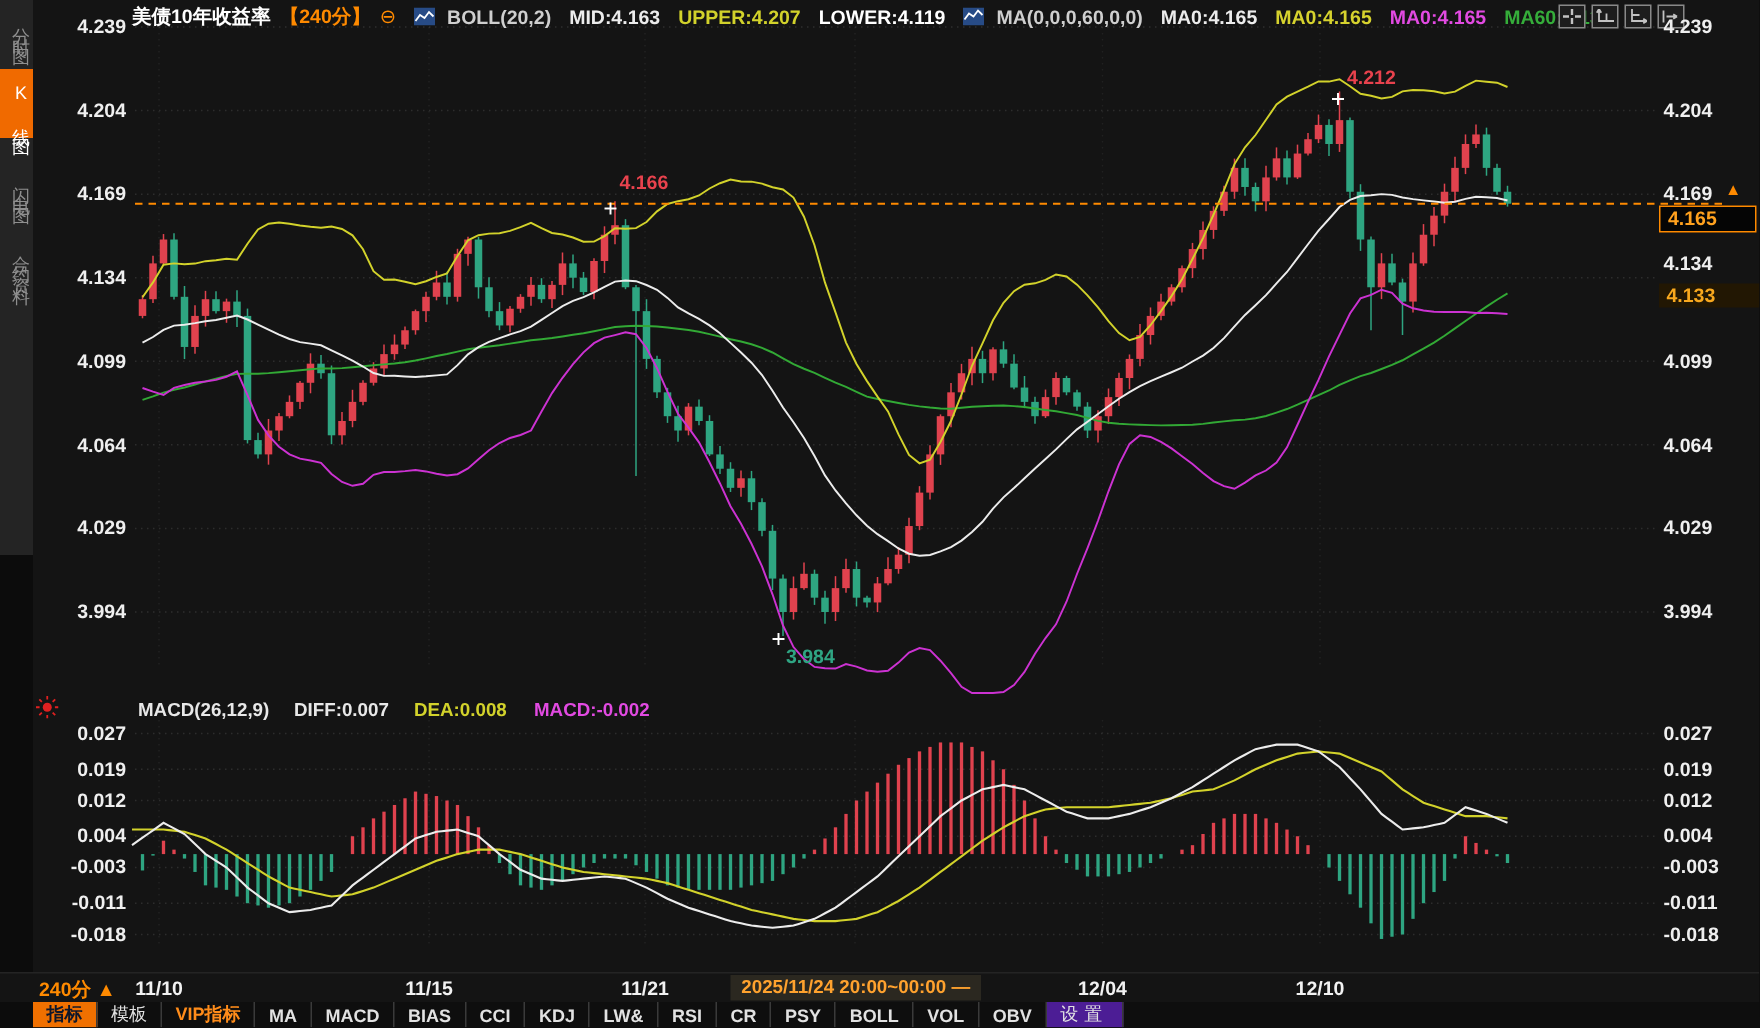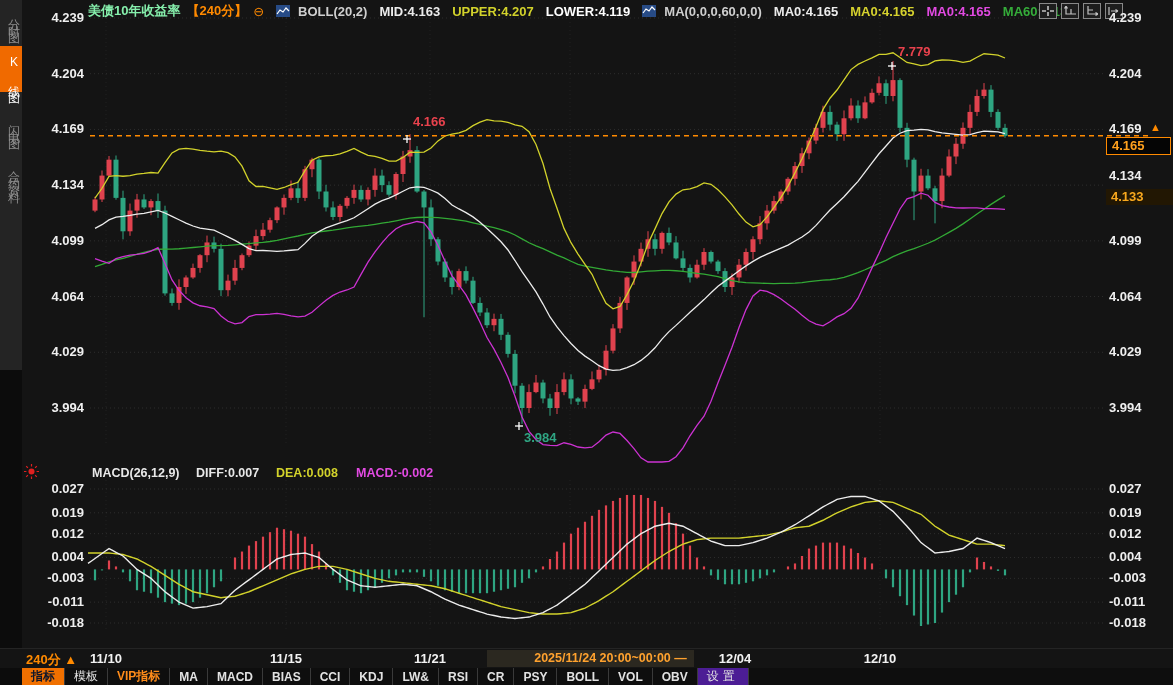--- a/index.html
+++ b/index.html
@@ -9,21 +9,21 @@
   
   #sidebar{left:0;top:0;width:22px;height:685px;background:#0c0c0c;}
   #sidebar .strip{position:absolute;left:0;top:0;width:22px;height:370px;background:#242424;}
   .side-tab{position:relative;width:22px;writing-mode:vertical-rl;text-orientation:upright;
             color:#8f8f8f;font-size:12px;letter-spacing:7px;padding:9px 0 2px 0;text-align:center;
             margin:0 auto;cursor:pointer;}
   .side-tab.active{background:#f06a00;color:#ffffff;}
   
   #header{left:88px;top:3px;height:16px;display:flex;align-items:center;gap:12px;
           font-size:13px;font-weight:bold;white-space:nowrap;color:#e8e8e8;}
-  .hd-title{color:#86efac;}
+  .hd-title{color:#ffffff;}
   .hd-period{color:#ff8a00;}
   .hd-circle{color:#ff8a00;font-weight:normal;font-size:13px;}
   .hd-dim{color:#cfcfcf;}
   .mini-ic{display:inline-block;width:14px;height:12px;}
   
   .ax-label{position:absolute;width:62px;font-size:13px;font-weight:bold;color:#efefef;line-height:16px;}
   .ax-left{left:22px;text-align:right;}
   .ax-right{left:1109px;text-align:left;}
   
   #price-badge{left:1106px;top:137px;width:58px;height:16px;border:1px solid #ff8a00;background:#050505;
@@ -31,21 +31,21 @@
   #secondary-badge{left:1106px;top:189px;width:64px;height:16px;background:#221703;
                color:#f8a81e;font-size:13px;font-weight:bold;line-height:16px;padding-left:5px;}
   #price-arrow{left:1150px;top:121px;color:#ff8a00;font-size:11px;}
   
   .macd-hd{position:absolute;top:466px;font-size:12.5px;font-weight:bold;white-space:nowrap;}
   
   #timebar{left:0;top:648px;width:1173px;height:20px;background:#141414;border-top:1px solid #242424;}
   .t-period{position:absolute;left:26px;top:2px;color:#ff8a00;font-size:13px;font-weight:bold;}
   .t-tick{position:absolute;top:2px;transform:translateX(-50%);color:#f2f2f2;font-size:13px;font-weight:bold;}
   #time-highlight{position:absolute;top:1px;height:17px;background:#2b2820;color:#ffa22e;
-                  font-size:12.5px;font-weight:bold;line-height:17px;text-align:center;padding-left:40px;}
+                  font-size:12.5px;font-weight:bold;line-height:17px;text-align:center;}
   
   #toolbar{left:0;top:668px;width:1173px;height:17px;background:#0e0e0e;display:flex;align-items:stretch;}
   #toolbar .spacer{width:22px;background:#0c0c0c;}
   .tb-btn{display:flex;align-items:center;padding:0 9px;font-size:12px;color:#e2e2e2;
           border-right:1px solid #3a3a3a;cursor:pointer;white-space:nowrap;}
   .tb-btn.mono{font-family:Liberation Sans, sans-serif;font-weight:bold;}
   .tb-btn.active{background:#f07000;color:#0f172a;font-weight:bold;}
   .tb-btn.vip{color:#ff8c1a;font-weight:bold;}
   .tb-btn.settings{background:#4c1d95;letter-spacing:4px;}
   
@@ -629,16 +629,16 @@
     <div class="ax-label ax-right abs" style="top: 525.667px;">0.012</div>
     <div class="ax-label ax-left abs" style="top: 549.489px;">0.004</div>
     <div class="ax-label ax-right abs" style="top: 549.489px;">0.004</div>
     <div class="ax-label ax-left abs" style="top: 570.333px;">-0.003</div>
     <div class="ax-label ax-right abs" style="top: 570.333px;">-0.003</div>
     <div class="ax-label ax-left abs" style="top: 594.156px;">-0.011</div>
     <div class="ax-label ax-right abs" style="top: 594.156px;">-0.011</div>
     <div class="ax-label ax-left abs" style="top: 615px;">-0.018</div>
     <div class="ax-label ax-right abs" style="top: 615px;">-0.018</div>
     <div class="annot" style="left: 413px; top: 114px; color: rgb(232, 66, 77);">4.166</div>
-    <div class="annot" style="left: 898px; top: 44px; color: rgb(232, 66, 77);">7.779</div>
+    <div class="annot" style="left: 898px; top: 44px; color: rgb(232, 66, 77);">4.212</div>
     <div class="annot" style="left: 524px; top: 430px; color: rgb(47, 165, 131);">3.984</div>
 
 </div>
 
 </body></html>

